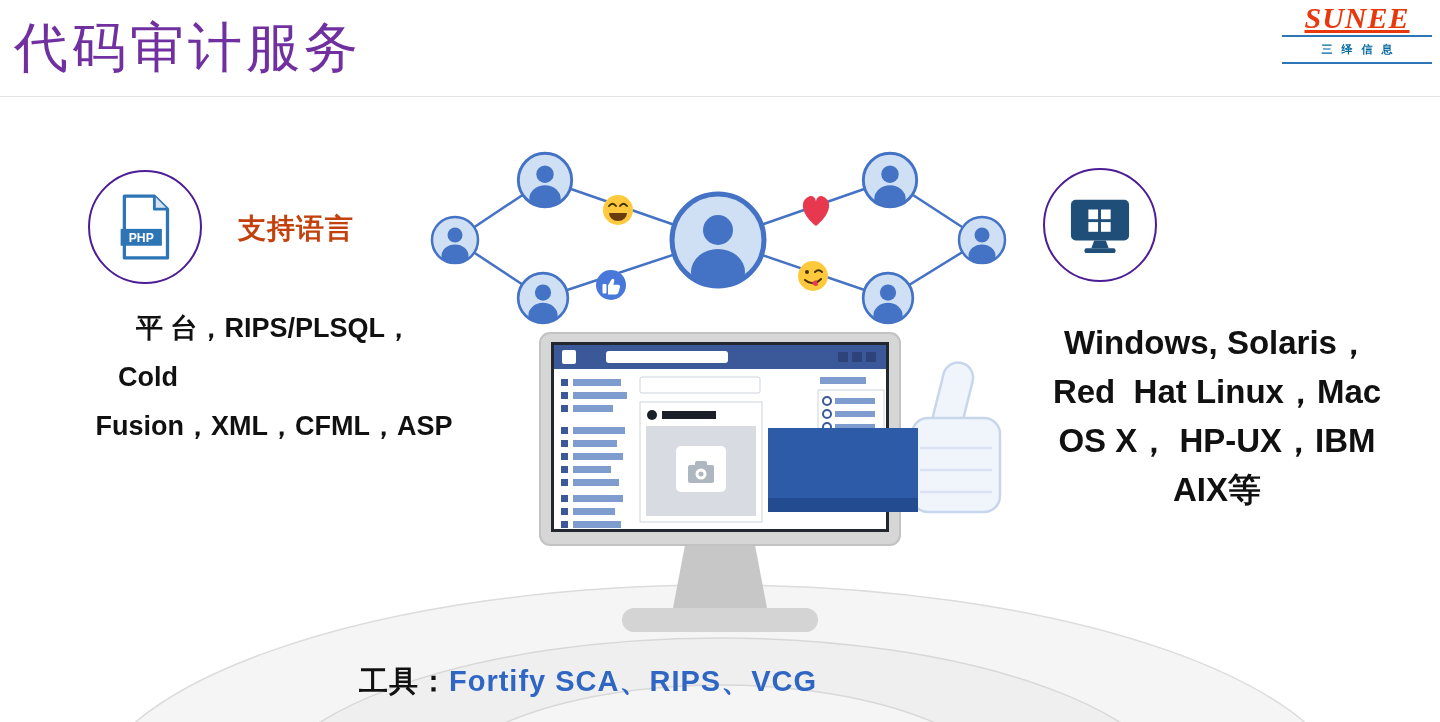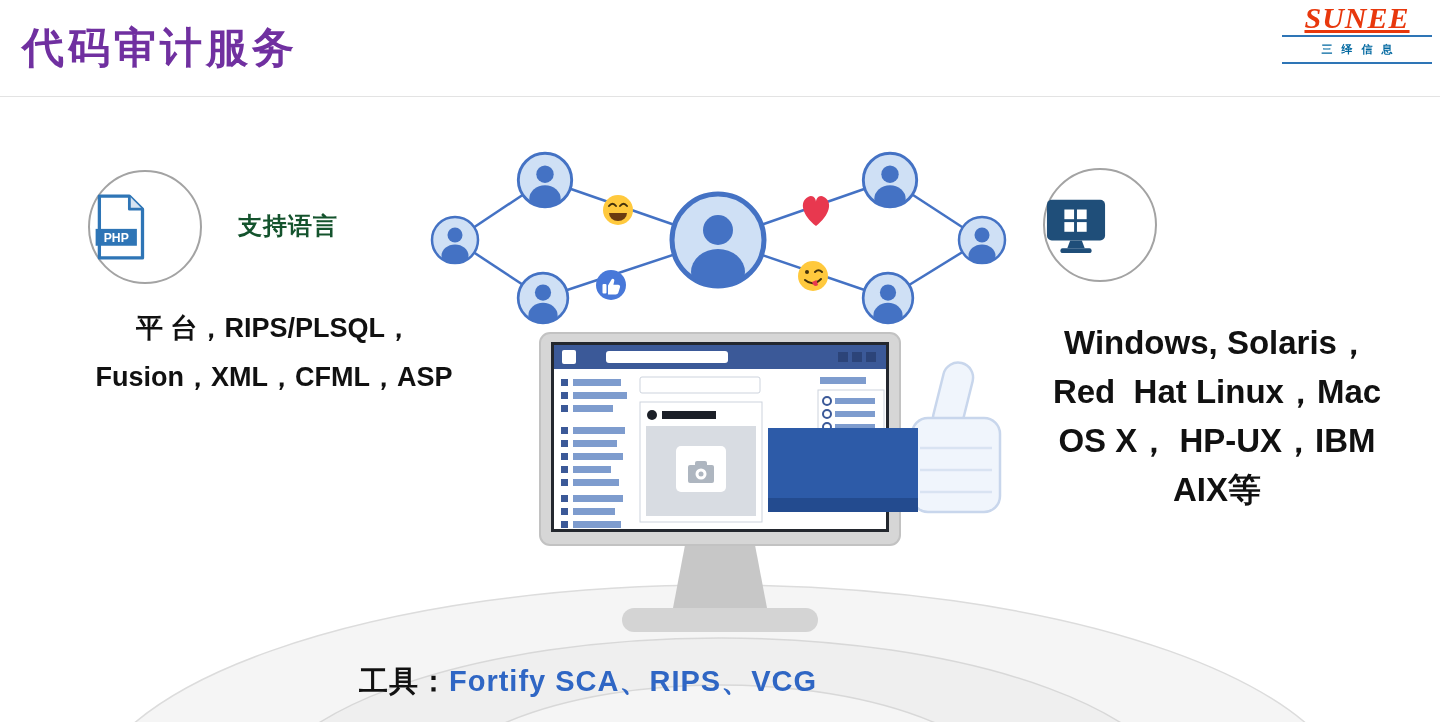--- a/index.html
+++ b/index.html
@@ -2,52 +2,52 @@
 <html><head>
 <meta charset="utf-8">
 <style>
   html,body{margin:0;padding:0;background:#fff;}
   .slide{
     position:relative;width:1440px;height:722px;background:#ffffff;
     overflow:hidden;font-family:"Liberation Sans",sans-serif;
   }
   
   .page-title{
-    position:absolute;left:14px;top:12px;margin:8px;
+    position:absolute;left:14px;top:12px;margin:0;
     font-family:"Liberation Serif","DejaVu Serif",serif;
-    font-size:42px;font-weight:bold;color:#7030A0;letter-spacing:4px;
+    font-size:54px;font-weight:normal;color:#7030A0;letter-spacing:4px;
   }
   .header-divider{
     position:absolute;left:0;top:96px;width:1440px;height:1px;background:#E3E3E3;
   }
   .logo{
     position:absolute;right:8px;top:3px;width:150px;text-align:center;
   }
   .logo-brand{
     font-family:"Liberation Serif","DejaVu Serif",serif;
     font-style:italic;font-weight:bold;font-size:30px;line-height:30px;
     color:#E8380D;letter-spacing:1px;text-decoration:underline;
   }
   .logo-rule{height:2px;background:#2E75B6;margin:2px 0;}
   .logo-company{
     font-size:11px;font-weight:bold;color:#0369a1;letter-spacing:9px;
     line-height:21px;padding-left:9px;
   }
   
   .circle-badge{
     position:absolute;width:114px;height:114px;border-radius:50%;
-    background:#fff;border:2px solid #a3a3a3;
-    display:flex;align-items:center;justify-content:flex-start;box-sizing:border-box;
+    background:#fff;border:2px solid #4c1d95;
+    display:flex;align-items:center;justify-content:center;box-sizing:border-box;
   }
   .badge-left{left:88px;top:170px;}
   .badge-right{left:1043px;top:168px;}
   .feature-heading{
     position:absolute;margin:0;
     font-family:"Liberation Serif","DejaVu Serif",serif;
-    font-size:24px;font-weight:bold;color:#14532d;letter-spacing:1px;
+    font-size:28px;font-weight:bold;color:#c2410c;letter-spacing:1px;
   }
   .heading-left{left:238px;top:210px;}
   .heading-right{left:1178px;top:208px;}
   
   .lang-lines{
     position:absolute;left:78px;top:304px;width:392px;
     font-size:27px;font-weight:bold;color:#111;line-height:49px;
   }
   .lang-lines > div{text-align:center;white-space:pre-wrap;}
   .lang-lines > div.align-left{text-align:left;padding-left:40px;}
@@ -92,20 +92,21 @@
     <svg width="60" height="68" viewBox="0 0 64 72">
       <path d="M10 3 H42 L56 17 V69 H10 Z" fill="#FFFFFF" stroke="#2E75B6" stroke-width="3.5" stroke-linejoin="round"></path>
       <path d="M42 3 V17 H56" fill="#D6E4F2" stroke="#2E75B6" stroke-width="3" stroke-linejoin="round"></path>
       <rect x="6" y="38" width="44" height="18" fill="#2E75B6"></rect>
       <text x="28" y="52" text-anchor="middle" font-size="13" font-weight="bold" fill="#FFFFFF" font-family="Liberation Sans, sans-serif">PHP</text>
     </svg>
   </div>
   <h2 class="feature-heading heading-left">支持语言</h2>
   <div class="lang-lines">
     <div>平 台，RIPS/PLSQL，</div>
+    <div class="align-left">Cold</div>
     <div>Fusion，XML，CFML，ASP</div>
   </div>
 
   <div class="circle-badge badge-right">
     <svg width="62" height="62" viewBox="0 0 64 64">
       <rect x="2" y="6" width="60" height="42" rx="5" fill="#1F4E79"></rect>
       <rect x="20" y="16" width="10" height="10" fill="#FFFFFF"></rect>
       <rect x="33" y="16" width="10" height="10" fill="#FFFFFF"></rect>
       <rect x="20" y="29" width="10" height="10" fill="#FFFFFF"></rect>
       <rect x="33" y="29" width="10" height="10" fill="#FFFFFF"></rect>

